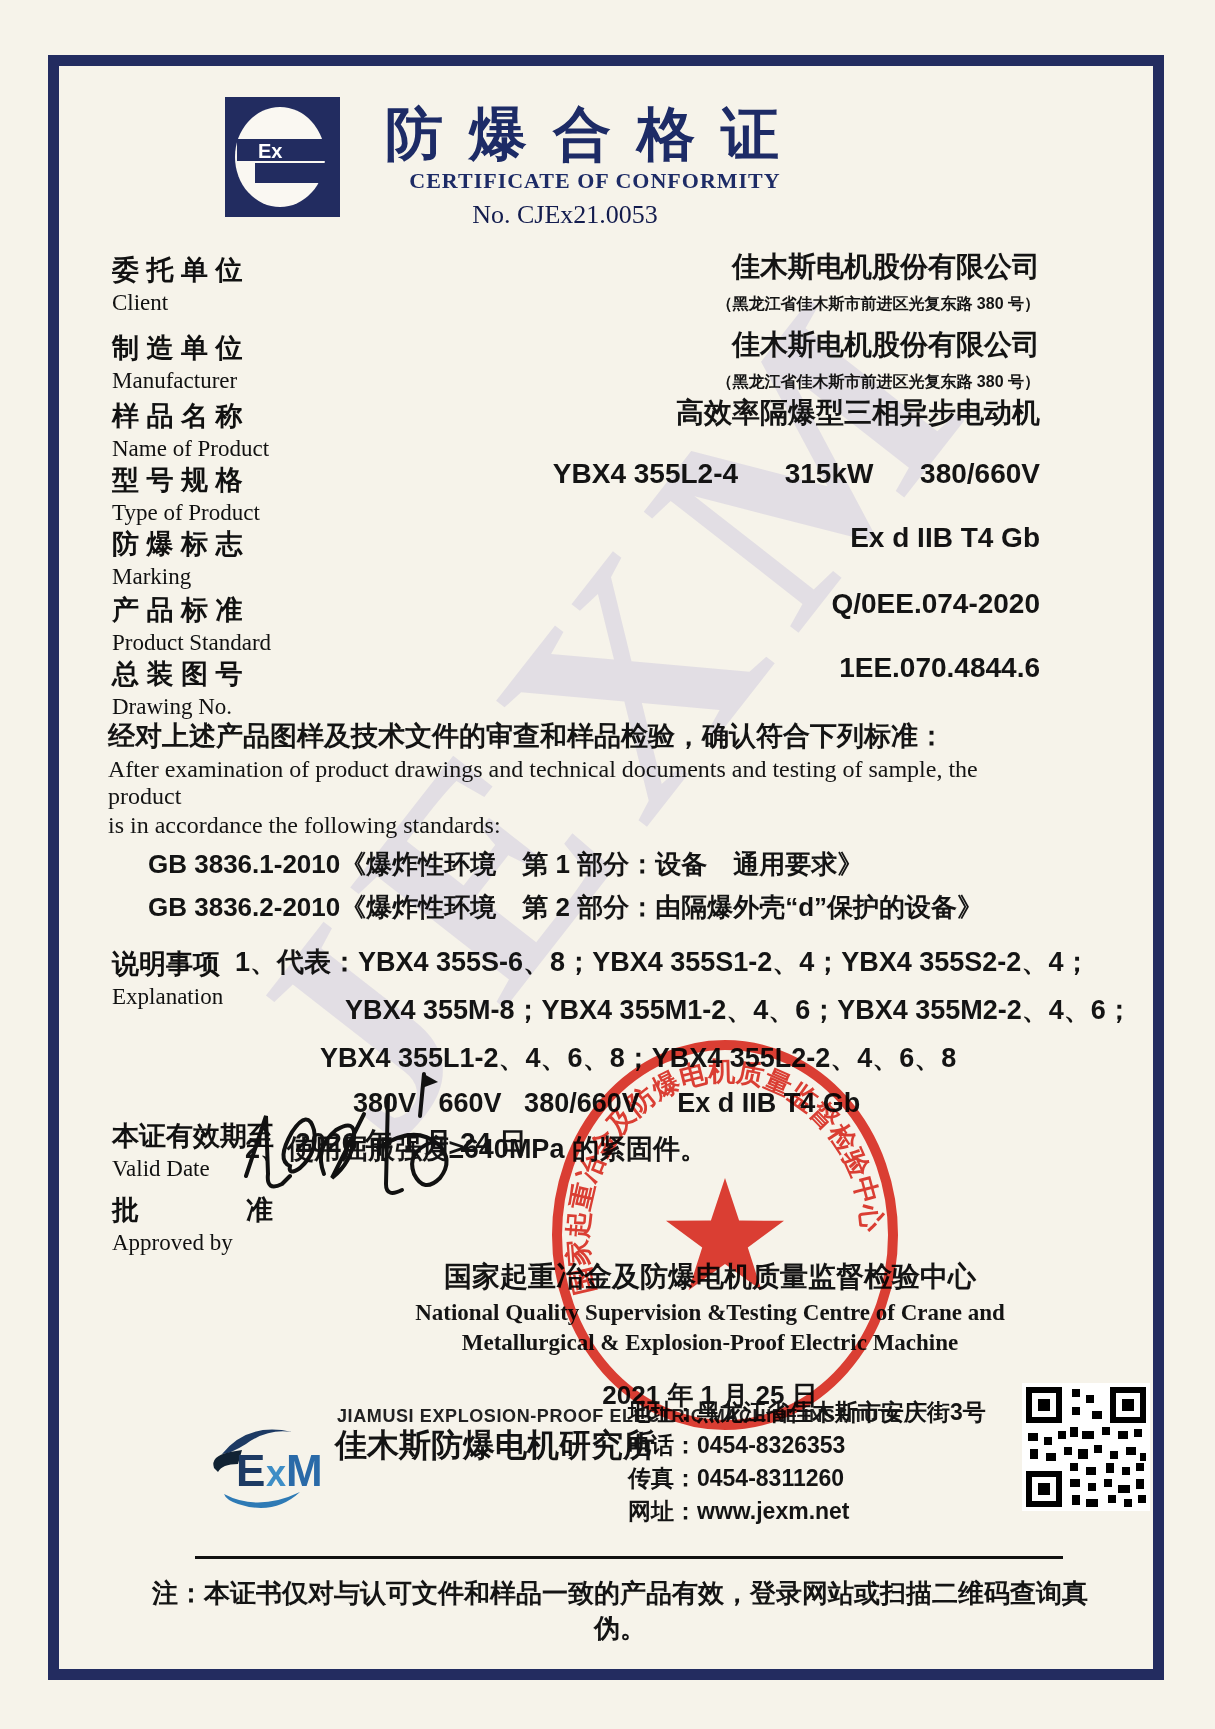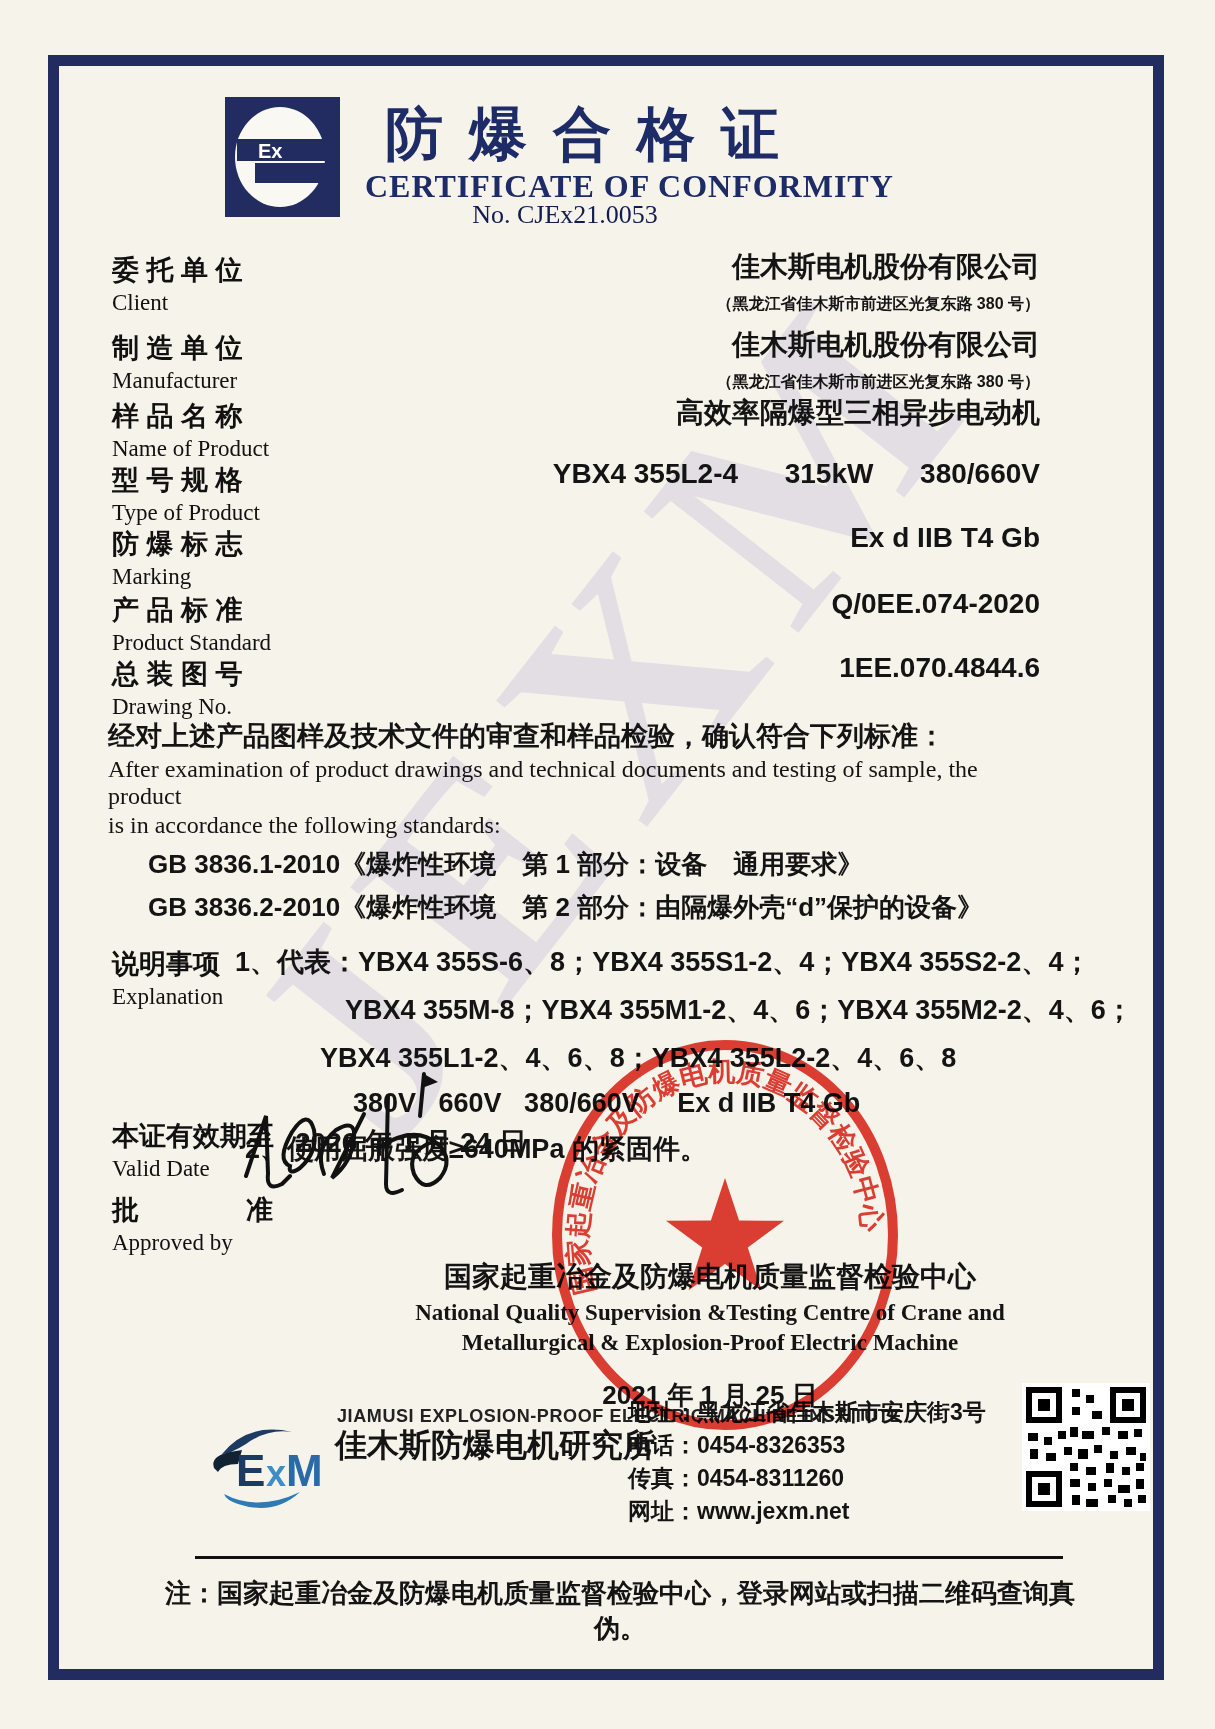--- a/index.html
+++ b/index.html
@@ -28,21 +28,21 @@
   }
   
   .exlogo{position:absolute;left:225px;top:97px;width:115px;height:120px;z-index:2;}
   .title-cn{
     position:absolute;left:365px;top:96px;width:460px;text-align:center;
     font-family:"Liberation Sans",sans-serif;
     font-size:58px;font-weight:bold;color:#1d2b66;letter-spacing:26px;white-space:nowrap;z-index:2;
   }
   .title-en{
     position:absolute;left:365px;top:168px;width:460px;text-align:center;
-    font-size:32px;font-weight:bold;color:#1d2b66;letter-spacing:1px;white-space:nowrap;z-index:2;
+    font-size:22px;font-weight:bold;color:#1d2b66;letter-spacing:1px;white-space:nowrap;z-index:2;
   }
   .cert-no{
     position:absolute;left:365px;top:200px;width:400px;text-align:center;
     font-size:26px;font-weight:normal;color:#131c4e;z-index:2;
   }
   
   .frow{position:absolute;left:112px;width:960px;z-index:2;}
   .flabel-cn{font-family:"Liberation Sans",sans-serif;font-size:27px;font-weight:bold;color:#111;}
   .flabel-en{font-size:23px;color:#111;margin-top:2px;}
   .fval{position:absolute;left:228px;top:-4px;width:700px;text-align:right;}
@@ -292,15 +292,15 @@
         <rect x="114" y="96" width="8" height="10"></rect>
       <rect x="50" y="112" width="8" height="10"></rect>
         <rect x="64" y="116" width="12" height="8"></rect>
         <rect x="86" y="112" width="8" height="8"></rect>
         <rect x="102" y="116" width="8" height="8"></rect>
         <rect x="116" y="112" width="8" height="8"></rect>
     </g>
   </svg>
 
   <div class="rule"></div>
-  <div class="footnote">注：国家起重冶金及防爆电机质量监督检验中心，登录网站或扫描二维码查询真伪。</div>
+  <div class="footnote">注：本证书仅对与认可文件和样品一致的产品有效，登录网站或扫描二维码查询真伪。</div>
 
 </div>
 
 </body></html>

